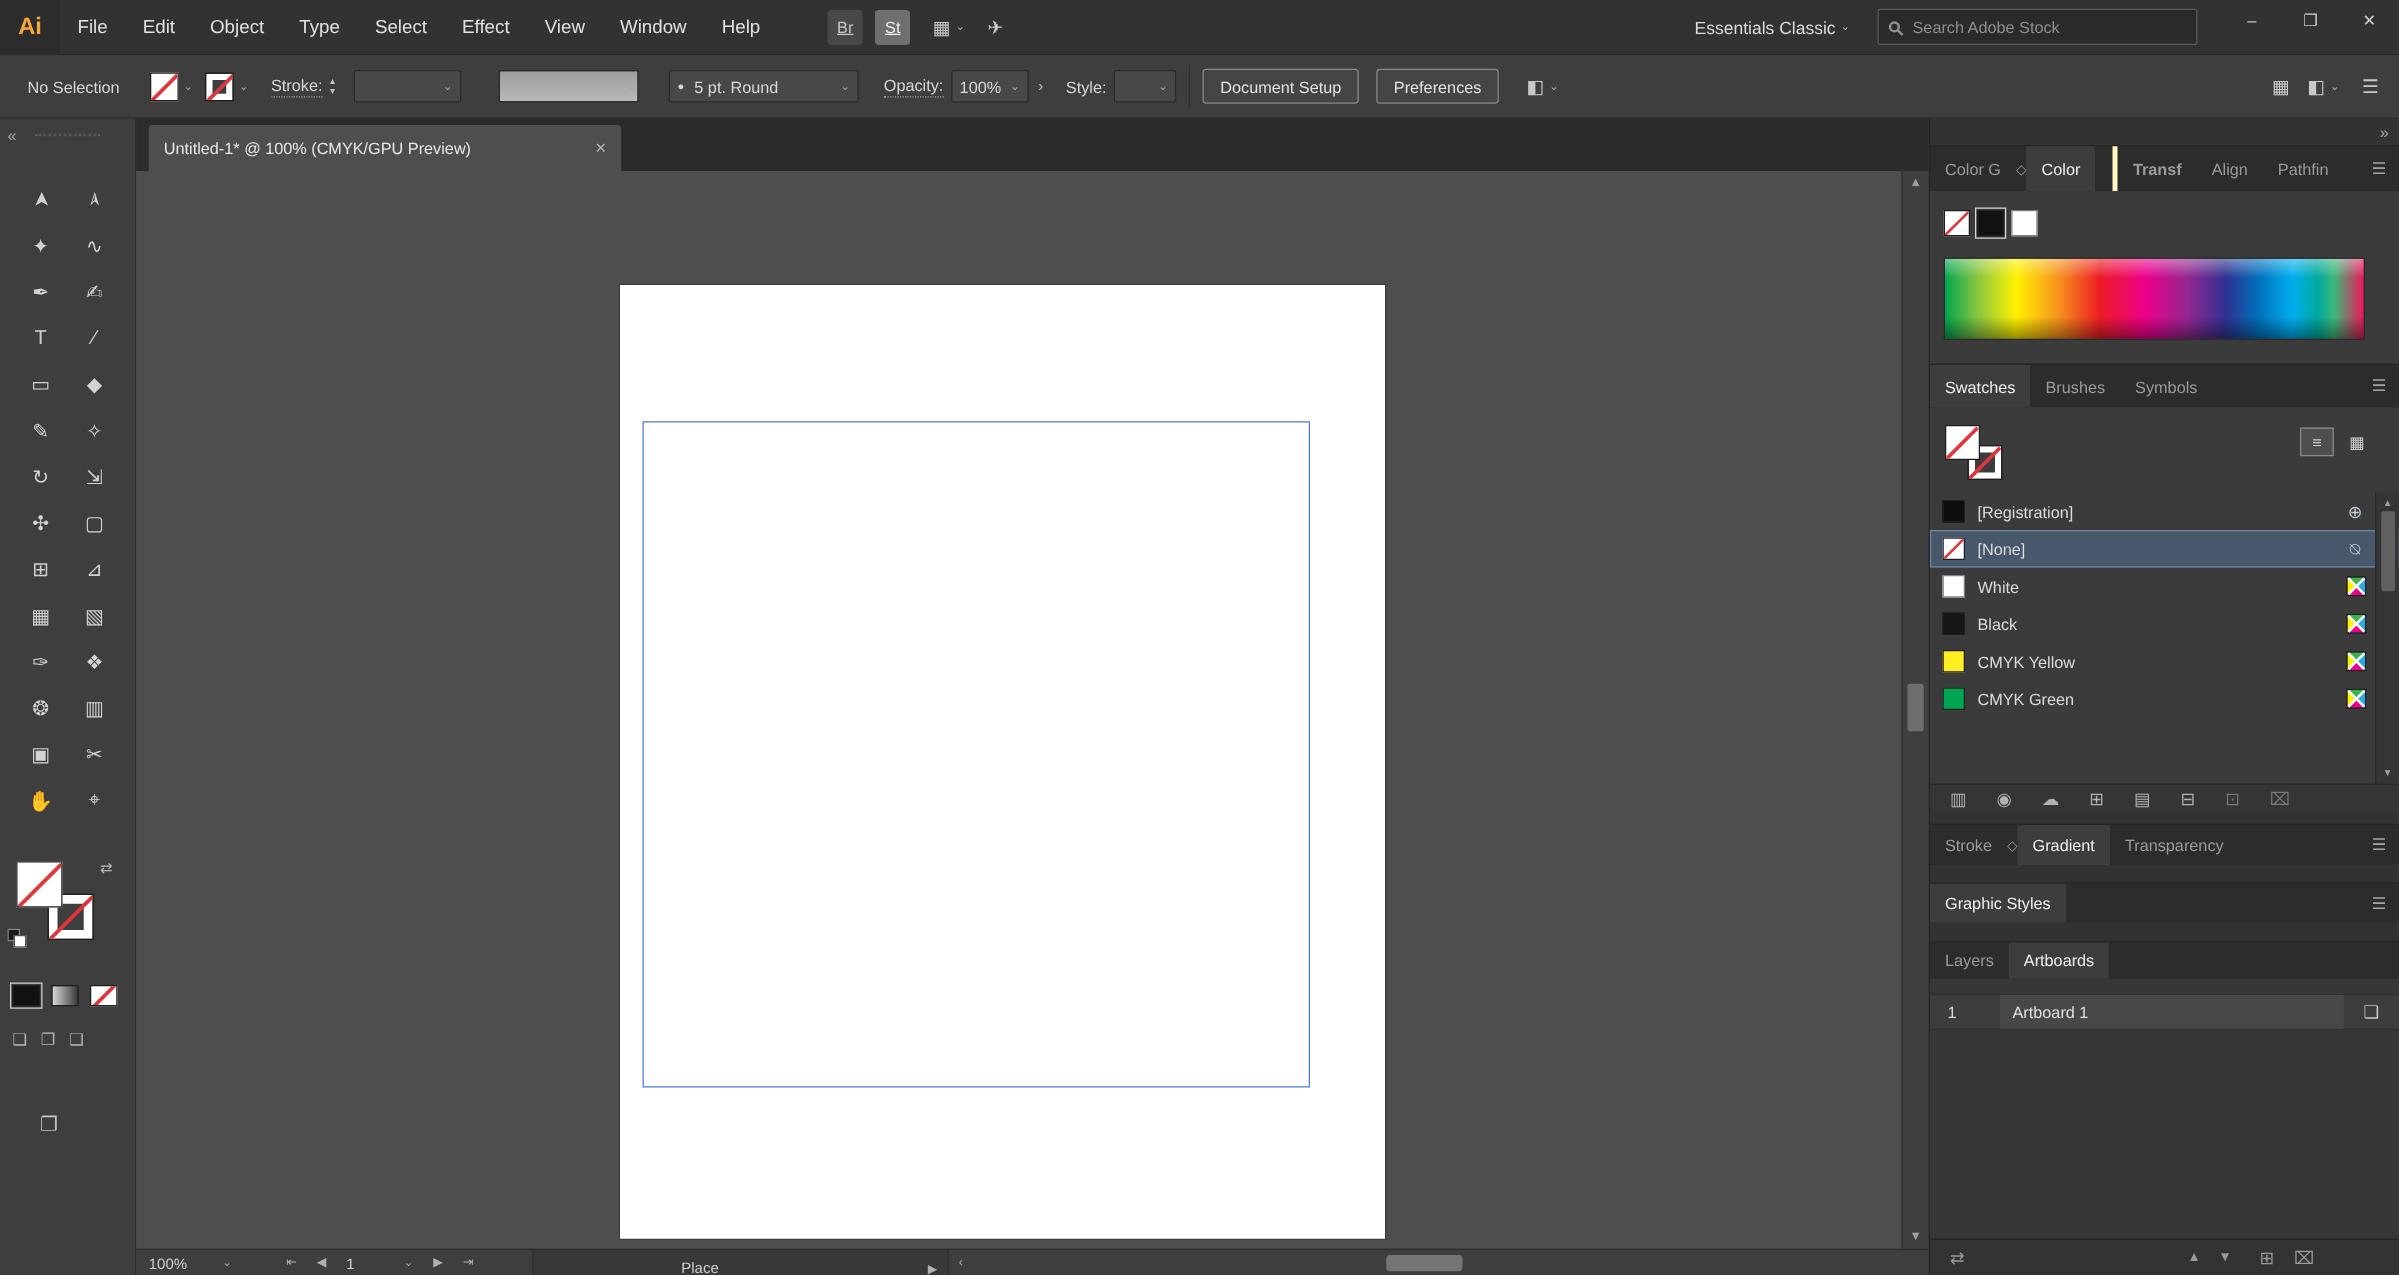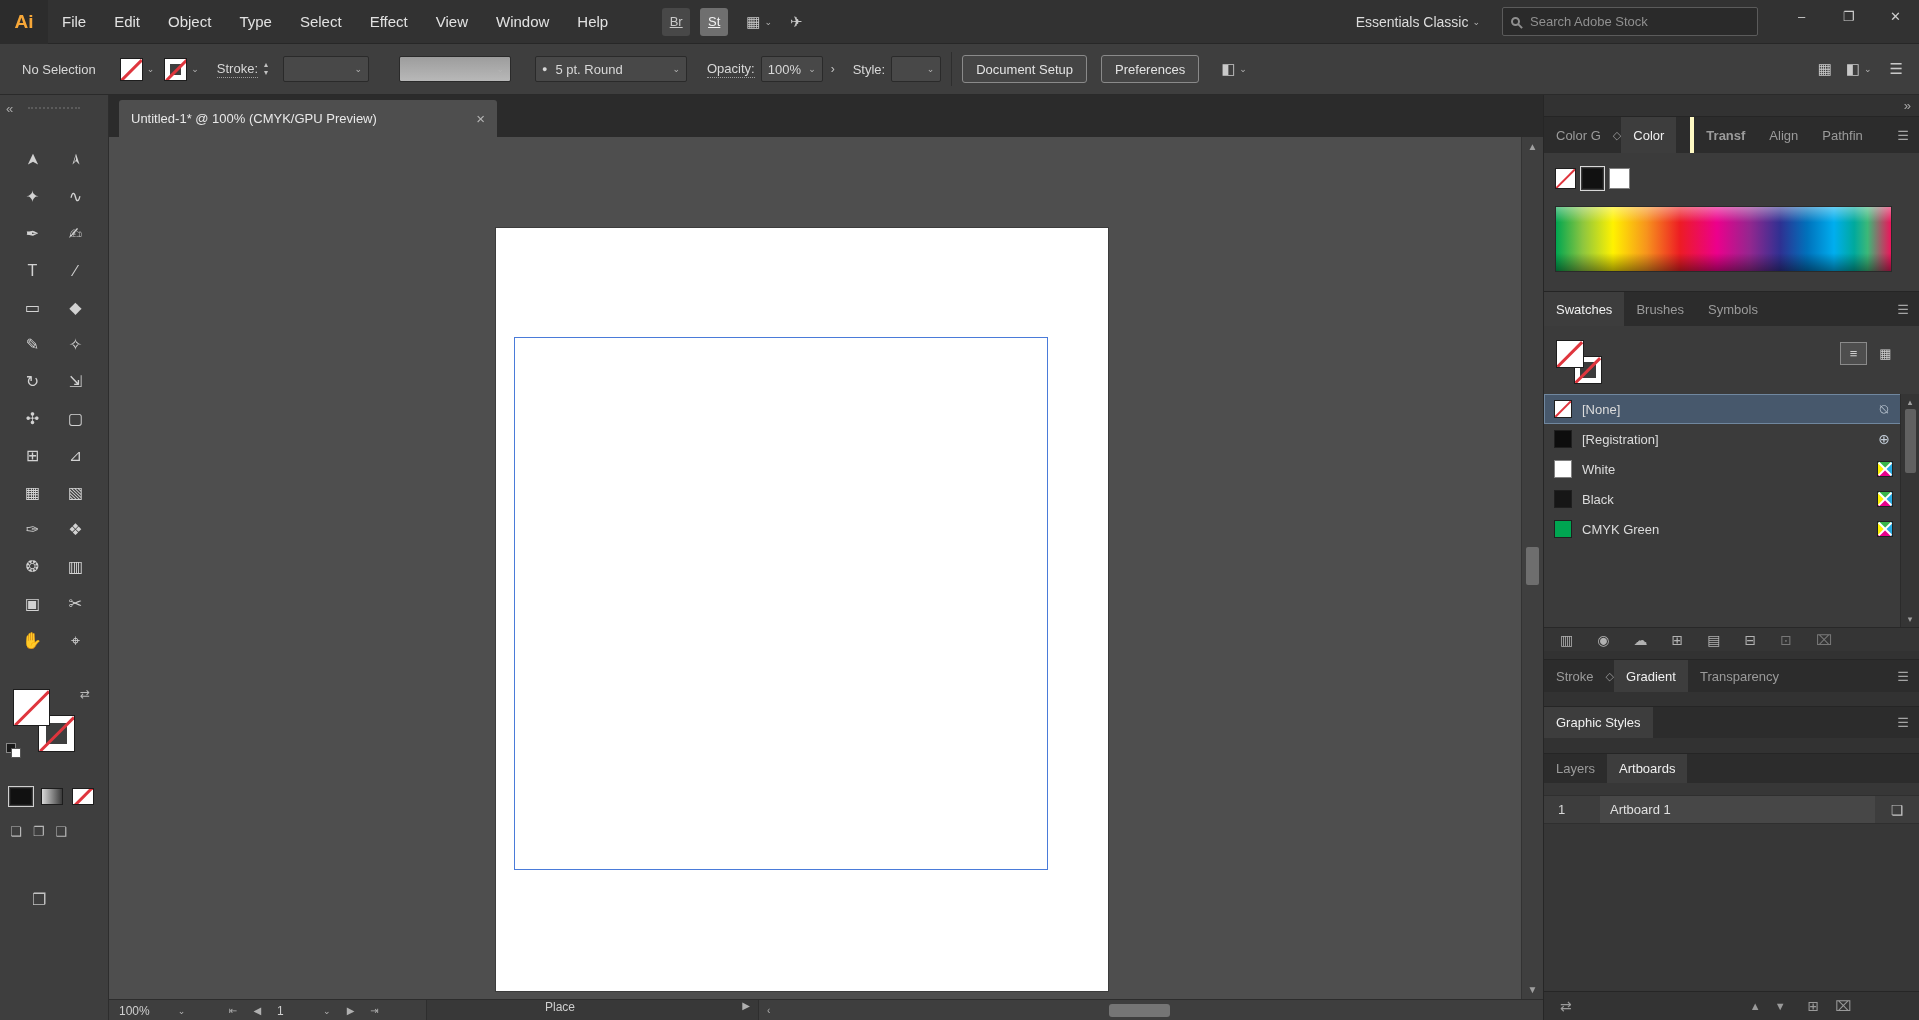--- a/index.html
+++ b/index.html
@@ -70,21 +70,21 @@
   .artboard{position:absolute;left:387px;top:91px;width:612px;height:763px;background:#ffffff;box-shadow:0 0 0 1px #3c3c3c;}
   .sel-rect{position:absolute;left:405px;top:200px;width:534px;height:533px;border:1px solid #4a7bd9;background:#ffffff;}
   .vscroll{position:absolute;right:376px;top:137px;bottom:21px;width:22px;background:#3f3f3f;border-left:1px solid #333;}
   .vscroll .a{position:absolute;left:0;width:100%;text-align:center;color:#9f9f9f;font-size:10px;}
   .vthumb{position:absolute;left:4px;top:410px;width:13px;height:38px;background:#6e6e6e;border-radius:2px;}
 
   
   .statusbar{position:absolute;left:109px;right:376px;bottom:0;height:21px;background:#3e3e3e;border-top:1px solid #2c2c2c;font-size:12px;color:#cfcfcf;}
   .sb{position:absolute;top:0;height:21px;display:flex;align-items:center;}
   .sb-ico{color:#b0b0b0;font-size:10px;}
-  .status-box{position:absolute;left:317px;width:333px;top:0;height:21px;background:#383838;border-left:1px solid #2e2e2e;border-right:1px solid #2e2e2e;display:flex;align-items:flex-start;}
+  .status-box{position:absolute;left:317px;width:333px;top:0;height:21px;background:#383838;border-left:1px solid #2e2e2e;border-right:1px solid #2e2e2e;display:flex;align-items:flex-end;}
   .hthumb{position:absolute;left:1000px;top:4px;width:61px;height:13px;background:#757575;border-radius:3px;}
 
   
   .dock{position:absolute;right:0;top:95px;width:376px;bottom:0;background:#323232;border-left:1px solid #262626;font-size:13px;}
   .dock-top{position:absolute;top:0;left:0;right:0;height:21px;}
   .dock-expand{position:absolute;right:8px;top:3px;color:#a8a8a8;font-size:13px;}
   .hdr{position:absolute;left:0;right:0;background:#2c2c2c;border-top:1px solid #252525;display:flex;align-items:center;}
   .tab{height:100%;display:flex;align-items:center;padding:0 12px;color:#9b9b9b;}
   .tab.active{background:#3d3d3d;color:#f0f0f0;}
   .hamb{margin-left:auto;margin-right:10px;color:#a5a5a5;font-size:13px;}
@@ -332,38 +332,43 @@
       <span class="hamb">☰</span>
     </div>
 
     <div class="content" style="top:231px;height:301px;">
       <div class="sw-proxy-f redline"></div>
       <div class="sw-proxy-s redline"></div>
       <div class="viewbtn active c abs" style="right:52px;top:16px;">≡</div>
       <div class="viewbtn c abs" style="right:20px;top:16px;">▦</div>
 
       <div class="swlist">
+        <div class="sw-row">
+          <div class="chip" style="background-color: rgb(13, 13, 13);"></div>
+          <span class="sw-label">[Registration]</span>
+          <span class="sw-right">⊕</span>
+        </div>
         <div class="sw-row selected">
           <div class="chip chip-none-bg chip-redline"></div>
           <span class="sw-label">[None]</span>
           <span class="sw-right">⍉</span>
         </div>
         <div class="sw-row">
-          <div class="chip" style="background-color: rgb(13, 13, 13);"></div>
-          <span class="sw-label">[Registration]</span>
-          <span class="sw-right">⊕</span>
-        </div>
-        <div class="sw-row">
           <div class="chip light" style="background-color: rgb(255, 255, 255);"></div>
           <span class="sw-label">White</span>
           <span class="cmyk-icon"></span>
         </div>
         <div class="sw-row">
           <div class="chip" style="background-color: rgb(22, 22, 22);"></div>
           <span class="sw-label">Black</span>
+          <span class="cmyk-icon"></span>
+        </div>
+        <div class="sw-row">
+          <div class="chip" style="background-color: rgb(253, 238, 33);"></div>
+          <span class="sw-label">CMYK Yellow</span>
           <span class="cmyk-icon"></span>
         </div>
         <div class="sw-row">
           <div class="chip" style="background-color: rgb(0, 165, 81);"></div>
           <span class="sw-label">CMYK Green</span>
           <span class="cmyk-icon"></span>
         </div>
         <div class="lscroll">
           <span class="a" style="top:3px;">▴</span>
           <div class="lthumb"></div>

